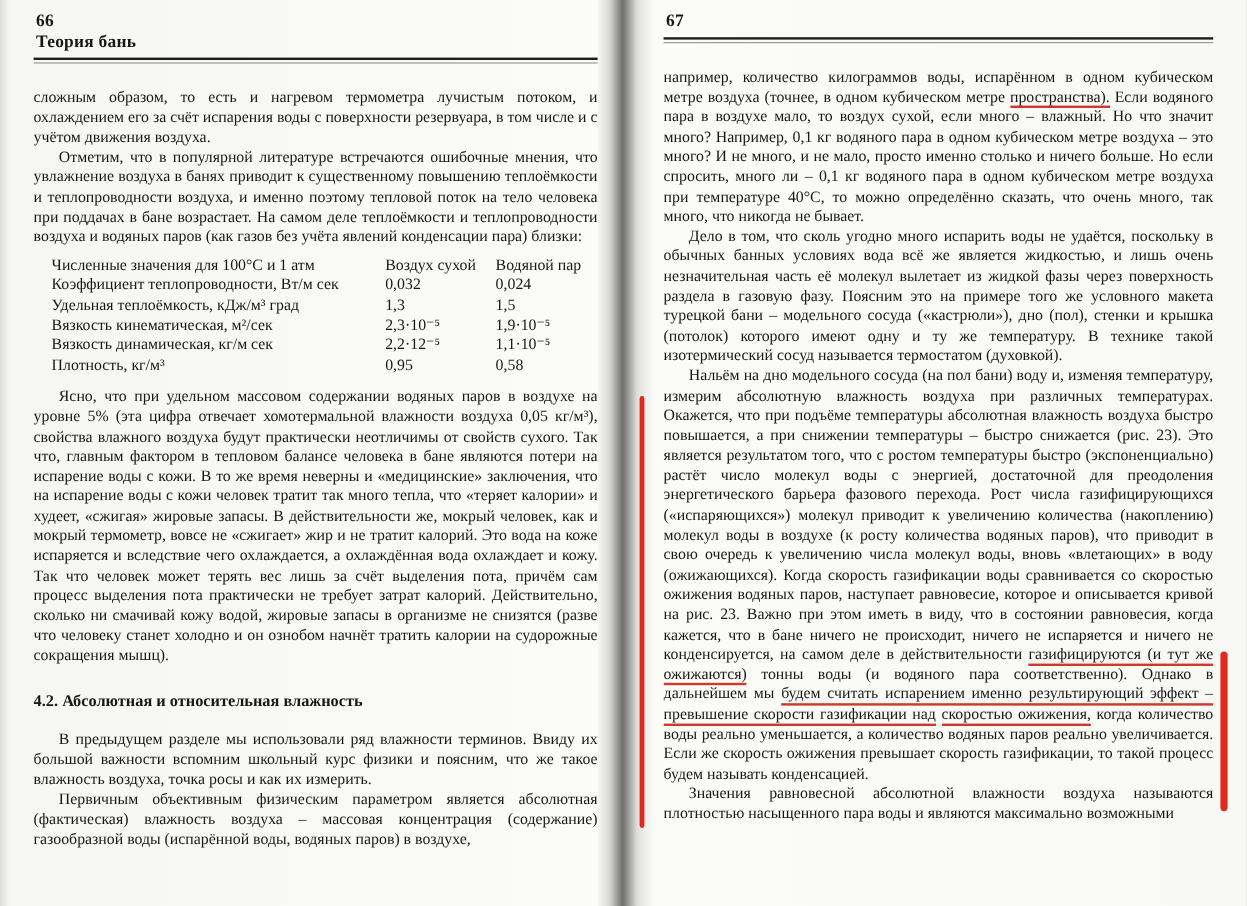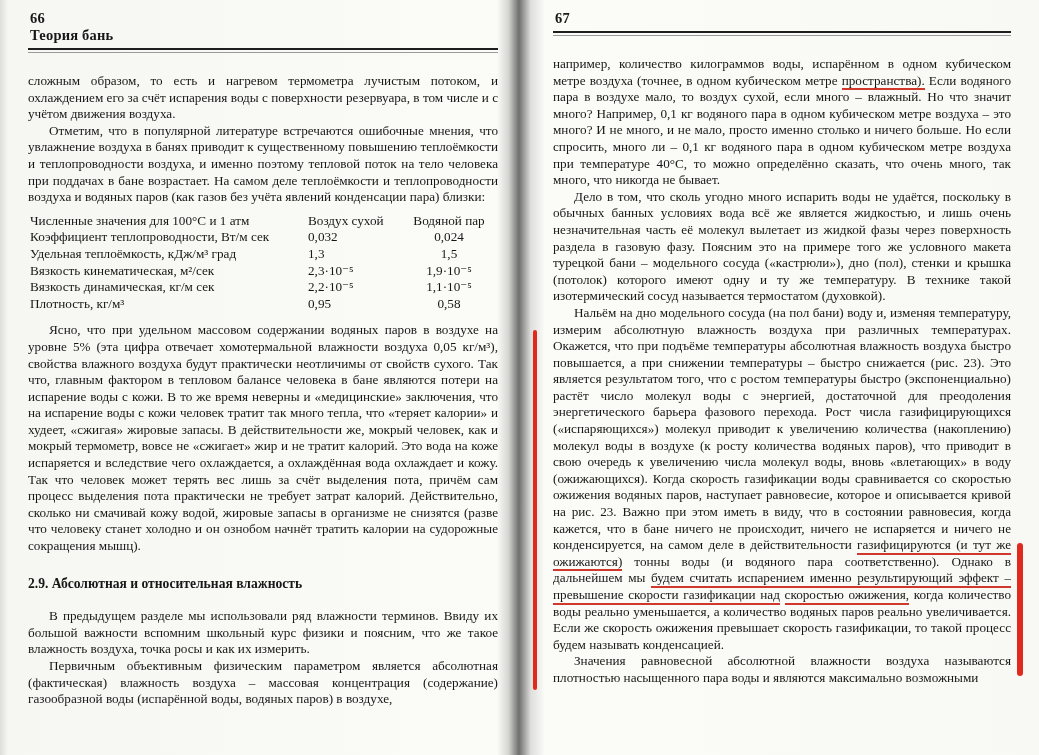--- a/index.html
+++ b/index.html
@@ -30,25 +30,25 @@
   .rule { margin-top:4px; height:2px; border-top:2px solid #1e1e1e; border-bottom:1px solid #9b9b9b; }
   .content {
     margin-top:20px; font-size:13.2px; line-height:16.6px;
     text-align:justify; hyphens:auto; -webkit-hyphens:auto; overflow:hidden;
   }
   .page-left  .content { height:700px; }
   .page-right .content { height:702px; }
   p.para { margin:0; }
   p.indent { text-indent:21px; }
   .h2 { font-weight:bold; font-size:13.6px; margin:21px 0 16px 0; text-align:left; }
-  .tbl { margin:7px 0 10px 2px; text-align:left; }
+  .tbl { margin:7px 0 10px 15px; text-align:left; }
   .tbl-row { display:flex; }
   .tbl-c0 { width:278px; }
   .tbl-c1 { width:92px; }
-  .tbl-c2 { flex:1;text-align:center; }
+  .tbl-c2 { flex:1; }
   .rl { border-bottom:2px solid #cf382a; padding-bottom:.5px; }
   .mark { position:absolute; background:#e02a1e; border-radius:3px; }
 </style>
 </head>
 <body>
 
 <div class="book">
   <div class="edge-left"></div>
   <div class="gutter"></div>
 
@@ -77,31 +77,31 @@
             <span class="tbl-c1">1,3</span>
             <span class="tbl-c2">1,5</span>
           </div>
           <div class="tbl-row">
             <span class="tbl-c0">Вязкость кинематическая, м²/сек</span>
             <span class="tbl-c1">2,3·10⁻⁵</span>
             <span class="tbl-c2">1,9·10⁻⁵</span>
           </div>
           <div class="tbl-row">
             <span class="tbl-c0">Вязкость динамическая, кг/м сек</span>
-            <span class="tbl-c1">2,2·10⁻⁵</span>
+            <span class="tbl-c1">2,2·12⁻⁵</span>
             <span class="tbl-c2">1,1·10⁻⁵</span>
           </div>
           <div class="tbl-row">
             <span class="tbl-c0">Плотность, кг/м³</span>
             <span class="tbl-c1">0,95</span>
             <span class="tbl-c2">0,58</span>
           </div>
         </div>
         <p class="para indent"><span>Ясно, что при удельном массовом содержании водяных паров в воздухе на уровне 5% (эта цифра отвечает хомотермальной влажности воздуха 0,05 кг/м³), свойства влажного воздуха будут практически неотличимы от свойств сухого. Так что, главным фактором в тепловом балансе человека в бане являются потери на испарение воды с кожи. В то же время неверны и «медицинские» заключения, что на испарение воды с кожи человек тратит так много тепла, что «теряет калории» и худеет, «сжигая» жировые запасы. В действительности же, мокрый человек, как и мокрый термометр, вовсе не «сжигает» жир и не тратит калорий. Это вода на коже испаряется и вследствие чего охлаждается, а охлаждённая вода охлаждает и кожу. Так что человек может терять вес лишь за счёт выделения пота, причём сам процесс выделения пота практически не требует затрат калорий. Действительно, сколько ни смачивай кожу водой, жировые запасы в организме не снизятся (разве что человеку станет холодно и он ознобом начнёт тратить калории на судорожные сокращения мышц).</span></p>
-        <div class="h2">2.9. Абсолютная и относительная влажность</div>
+        <div class="h2">4.2. Абсолютная и относительная влажность</div>
         <p class="para indent"><span>В предыдущем разделе мы использовали ряд влажности терминов. Ввиду их большой важности вспомним школьный курс физики и поясним, что же такое влажность воздуха, точка росы и как их измерить.</span></p>
         <p class="para indent"><span>Первичным объективным физическим параметром является абсолютная (фактическая) влажность воздуха – массовая концентрация (содержание) газообразной воды (испарённой воды, водяных паров) в воздухе,</span></p>
       </div>
   </div>
 
   <div class="page page-right">
     <div class="runhead">
       <span>67</span>
     </div>
     <div class="rule"></div>

